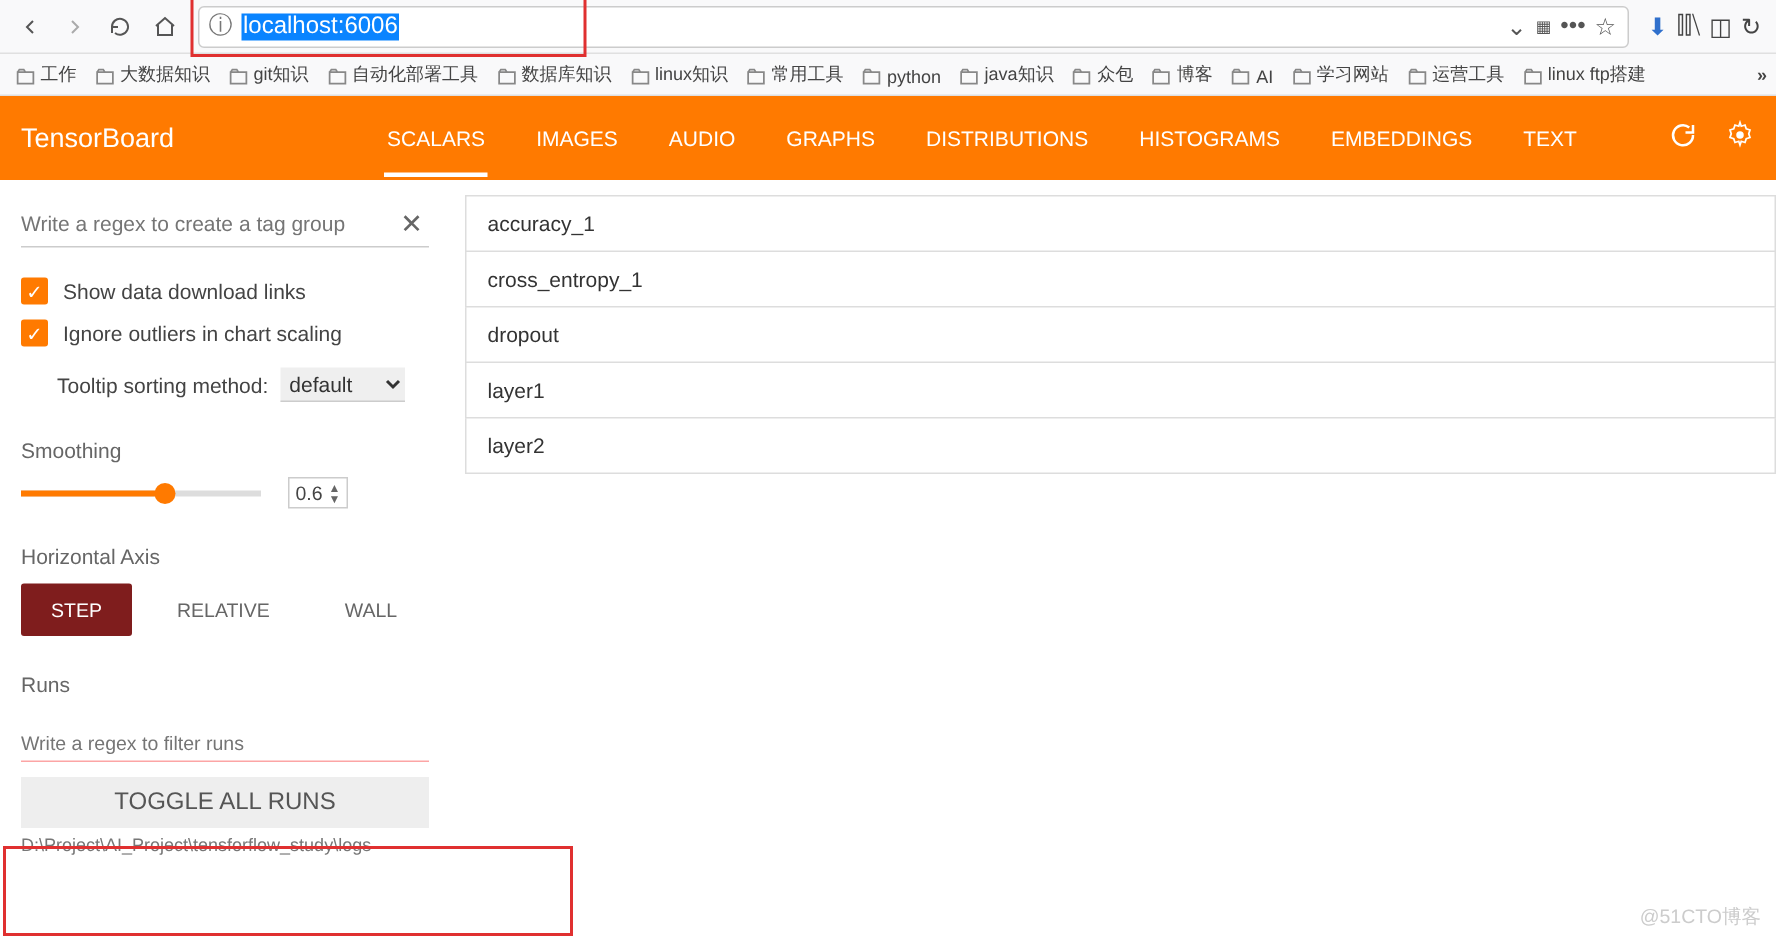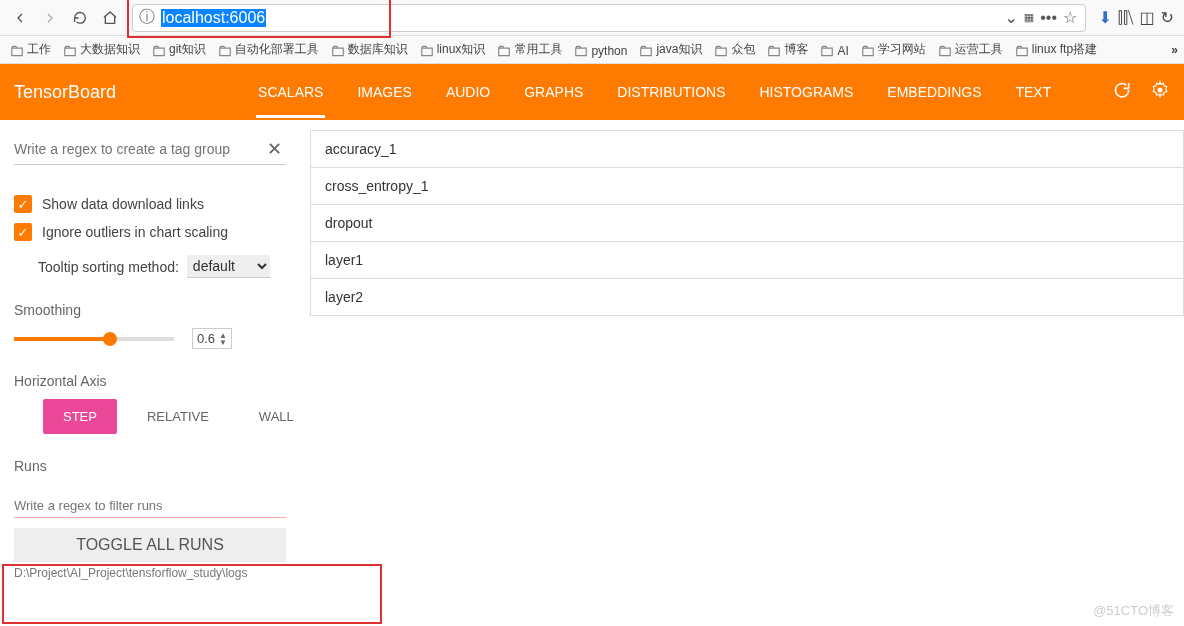--- a/index.html
+++ b/index.html
@@ -28,37 +28,37 @@
 .tb-title { font-size: 18px; font-weight: 500; margin-right: 140px; }
 .tb-tabs { display: flex; gap: 30px; font-size: 14px; font-weight: 500; }
 .tb-tab { padding: 18px 2px; position: relative; }
 .tb-tab.active::after { content: ""; position: absolute; left: 0; right: 0; bottom: 0; height: 3px; background: #fff; }
 .tb-spacer { flex: 1; }
 .tb-icon { margin-left: 18px; }
 
 
 .main { display: flex; height: calc(626px - 36px - 28px - 56px); }
 .sidebar { width: 300px; padding: 18px 14px 0 14px; font-size: 14px; color: #444; }
-.tag-search { display: flex; align-items: center; border-bottom: 1px solid #ccc; padding-bottom: 4px; margin-bottom: 30px; }
+.tag-search { display: flex; align-items: center; border-bottom: 1px solid #ccc; padding-bottom: 4px; margin-bottom: 20px; }
 .tag-search input { border: none; outline: none; flex: 1; font-size: 14px; color: #888; }
 .tag-search .close { color: #666; font-size: 18px; padding: 0 4px; }
 .cb-row { display: flex; align-items: center; gap: 10px; margin: 10px 0; }
 .checkbox { width: 18px; height: 18px; background: #ff7a00; display: flex; align-items: center; justify-content: center; color: #fff; font-size: 13px; border-radius: 2px; }
 .sort-row { display: flex; align-items: center; gap: 8px; margin: 14px 0 8px 24px; }
 .sort-row select { border: none; border-bottom: 1px solid #ccc; font-size: 14px; padding: 2px 18px 2px 2px; color: #333; }
 .section-lbl { color: #666; margin: 24px 0 10px 0; }
 .slider-row { display: flex; align-items: center; gap: 18px; }
 .slider { position: relative; width: 160px; height: 4px; background: #ddd; }
 .slider .fill { position: absolute; left: 0; top: 0; height: 4px; background: #ff7a00; width: 60%; }
 .slider .knob { position: absolute; left: 60%; top: 50%; width: 14px; height: 14px; background: #ff7a00; border-radius: 50%; transform: translate(-50%,-50%); }
 .smooth-val { display: flex; align-items: center; gap: 4px; border: 1px solid #ccc; padding: 2px 4px; font-size: 13px; }
 .spin { display: flex; flex-direction: column; font-size: 8px; color: #666; line-height: 7px; }
 .axis-btns { display: flex; gap: 10px; margin-top: 10px; }
 .axis-btn { padding: 10px 20px; font-size: 13px; color: #666; background: #fff; border-radius: 2px; }
-.axis-btn.active { background: #ec4899; color: #fff; margin-left: 29px; }
+.axis-btn.active { background: #7f1d1d; color: #fff; }
 .runs-search { border-bottom: 1px solid #fca5a5; padding-bottom: 4px; margin-top: 23px; }
 .runs-search input { border: none; outline: none; width: 100%; font-size: 13px; color: #888; }
 .toggle-runs { background: #eee; padding: 8px; text-align: center; font-size: 16px; color: #555; margin-top: 10px; }
 .log-path { font-size: 12px; color: #777; padding: 4px 0; }
 .red-box2 { position: absolute; border: 2px solid #e03030; pointer-events: none; }
 
 
 .content { flex: 1; padding: 10px 0 0 10px; }
 .tag-row { border: 1px solid #ddd; border-top: none; padding: 10px 14px; font-size: 14px; color: #333; }
 .tag-row:first-child { border-top: 1px solid #ddd; }

